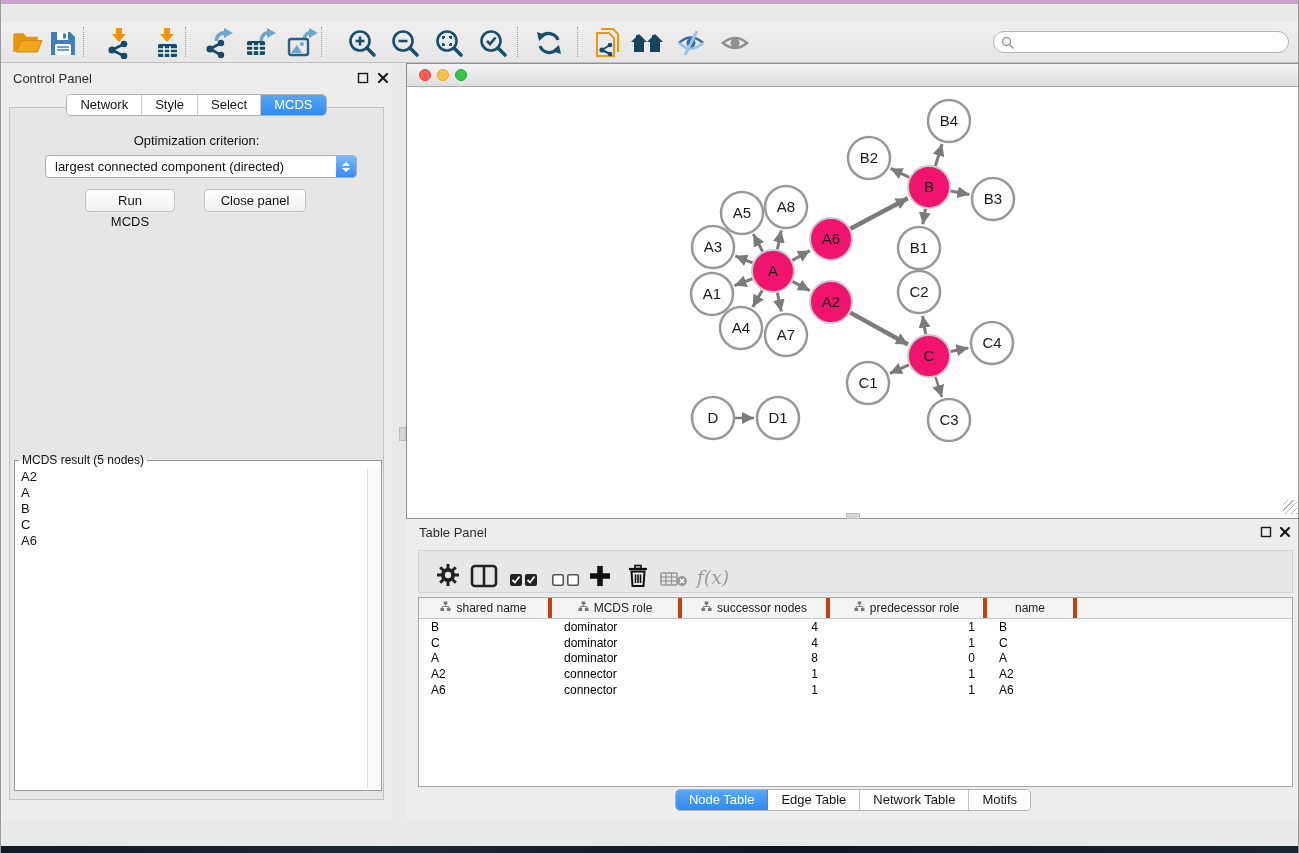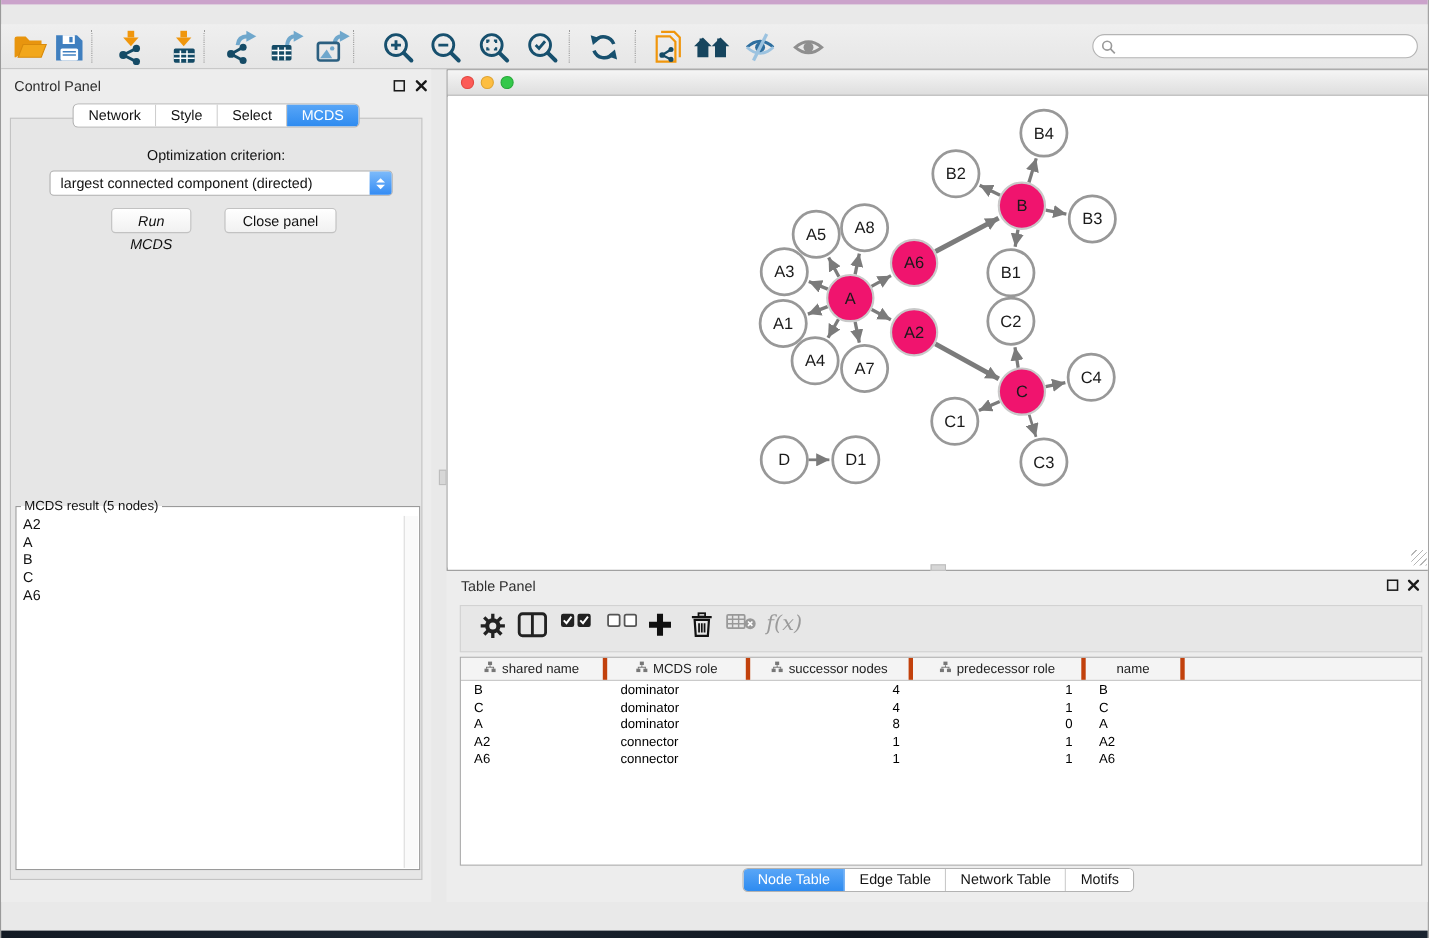--- a/index.html
+++ b/index.html
@@ -50,21 +50,21 @@
   .net-titlebar{position:absolute;left:0;top:0;width:100%;height:23px;background:linear-gradient(#f5f5f5,#dedede);border-bottom:1px solid #ababab;}
   .net-titlebar .title{position:absolute;left:0;right:0;top:3px;text-align:center;font-size:13px;color:#333;}
   .net-canvas{position:absolute;left:0;top:24px;width:892px;height:428px;background:#fff;}
   .resize-grip{position:absolute;right:2px;bottom:2px;width:14px;height:14px;background:
     repeating-linear-gradient(135deg,transparent 0 3px,#b5b5b5 3px 4px);}
   .splitter-h{position:absolute;left:398px;top:427px;width:7px;height:14px;background:#d7d7d7;border:1px solid #bdbdbd;}
   .splitter-v{position:absolute;left:845px;top:513px;width:14px;height:6px;background:#d7d7d7;border:1px solid #bdbdbd;}
   
   .table-panel{position:absolute;left:405px;top:519px;width:894px;height:301px;background:#ededed;}
   .tp-toolbar{position:absolute;left:12px;top:31px;width:875px;height:43px;background:#e7e7e7;border:1px solid #d2d2d2;}
-  .tp-ic{position:absolute;top:5px;width:34px;height:32px;display:flex;align-items:flex-start;justify-content:center;}
+  .tp-ic{position:absolute;top:5px;width:34px;height:32px;display:flex;align-items:flex-end;justify-content:center;}
   .fx{font-family:"DejaVu Serif",serif;font-style:italic;font-size:19px;color:#9b9b9b;}
   .data-table{position:absolute;left:12px;top:78px;width:875px;height:190px;background:#fff;border:1px solid #a9a9a9;overflow:hidden;}
   .thead{display:flex;height:21px;background:#f4f4f4;border-bottom:1px solid #c6c6c6;}
   .th{display:flex;align-items:center;justify-content:center;gap:5px;font-size:12px;color:#222;border-right:4px solid #c2410c;height:100%;}
   .th.filler{flex:1;border-right:none;}
   .trow{display:flex;height:15.8px;align-items:center;}
   .td{font-size:12px;color:#000;padding:0 12px;white-space:nowrap;}
   .td.right{text-align:right;}
   .tp-tabs-wrap{position:absolute;left:0;top:270px;width:100%;display:flex;justify-content:center;}
   
@@ -263,21 +263,21 @@
       </div>
 
     <div class="opt-label">Optimization criterion:</div>
     <div class="select">
       <div class="val">largest connected component (directed)</div>
       <div class="arrows">
           <i class="up"></i>
           <i class="down"></i>
         </div>
     </div>
-    <div class="btn" style="left:100px;width:73px;font-style:italic;">Run MCDS</div>
+    <div class="btn" style="left:84px;width:90px;">Run MCDS</div>
     <div class="btn" style="left:203px;width:102px;">Close panel</div>
 
     <fieldset class="mcds">
       <legend>MCDS result (5 nodes)</legend>
       <div class="mcds-list">
           <div class="mcds-item">A2</div>
           <div class="mcds-item">A</div>
           <div class="mcds-item">B</div>
           <div class="mcds-item">C</div>
           <div class="mcds-item">A6</div>

